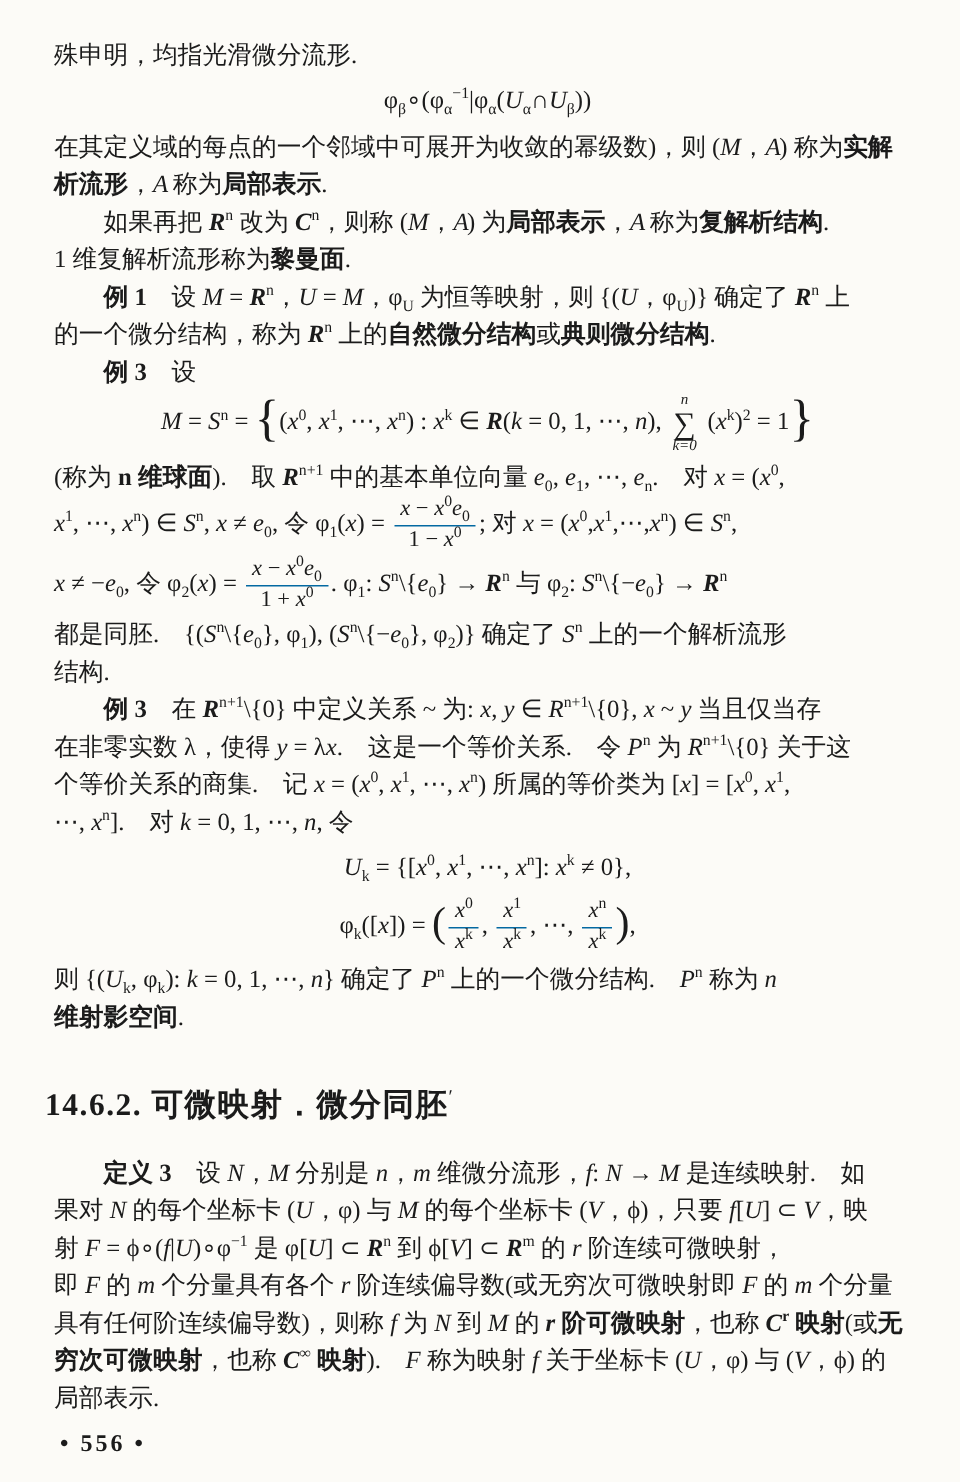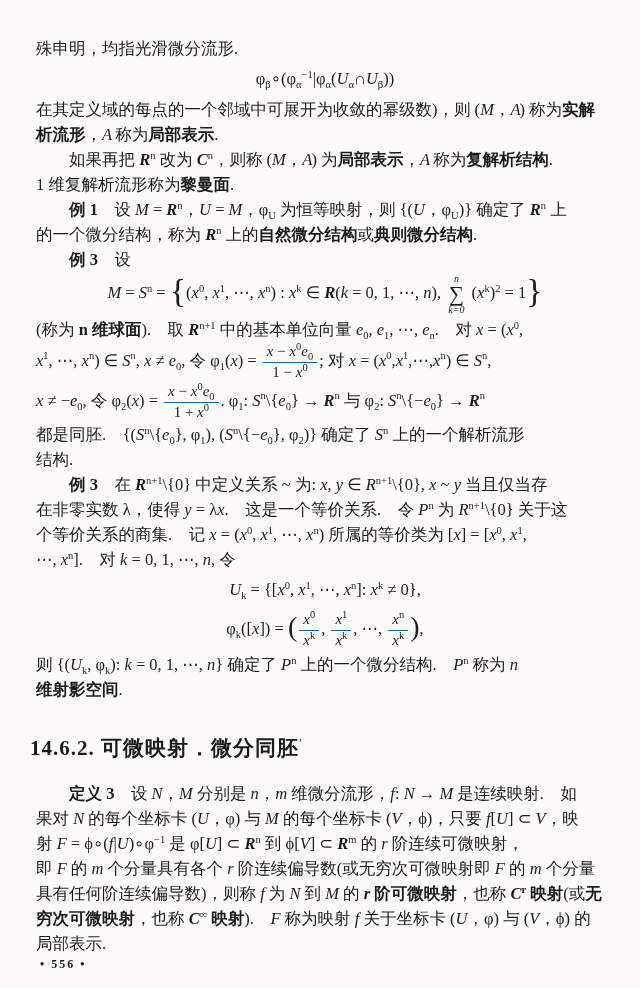--- a/index.html
+++ b/index.html
@@ -8,21 +8,21 @@
     width: 640px;
     height: 988px;
     background: #fcfbf7;
     color: #1b1b1b;
     font-family: "Liberation Serif", serif;
     font-size: 16.5px;
     overflow: hidden;
     box-sizing: border-box;
   }
   .content {
-    padding: 36px 26px 0 36px;
+    padding: 24px 26px 0 36px;
   }
   .ln {
     line-height: 25px;
     min-height: 25px;
     white-space: normal;
   }
   .ind { text-indent: 2em; }
   .ctr { text-align: center; line-height: 32px; padding: 2px 0; }
   .hdg {
     font-size: 21px;
@@ -59,21 +59,21 @@
   .sum .st, .sum .sb { display: block; font-size: 10px; font-style: italic; }
   .sum .ss { display: block; font-size: 21px; font-style: normal; }
   
   .bb { font-size: 34px; vertical-align: -4px; line-height: 0; font-weight: 400; }
   .bp { font-size: 28px; vertical-align: -2px; line-height: 0; font-weight: 400; }
   .pagenum {
     position: absolute;
     left: 40px;
     bottom: 16px;
     font-weight: 700;
-    font-size: 12px;
+    font-size: 16px;
     letter-spacing: 2px;
   }
 </style>
 </head>
 <body>
 
 <div class="page">
   <div class="content" id="content">
       <div class="ln pln">殊申明，均指光滑微分流形.</div>
       <div class="ln ctr">φ<sub>β</sub>∘(φ<sub>α</sub><sup>−1</sup>|φ<sub>α</sub>(<i>U</i><sub>α</sub>∩<i>U</i><sub>β</sub>))</div>

